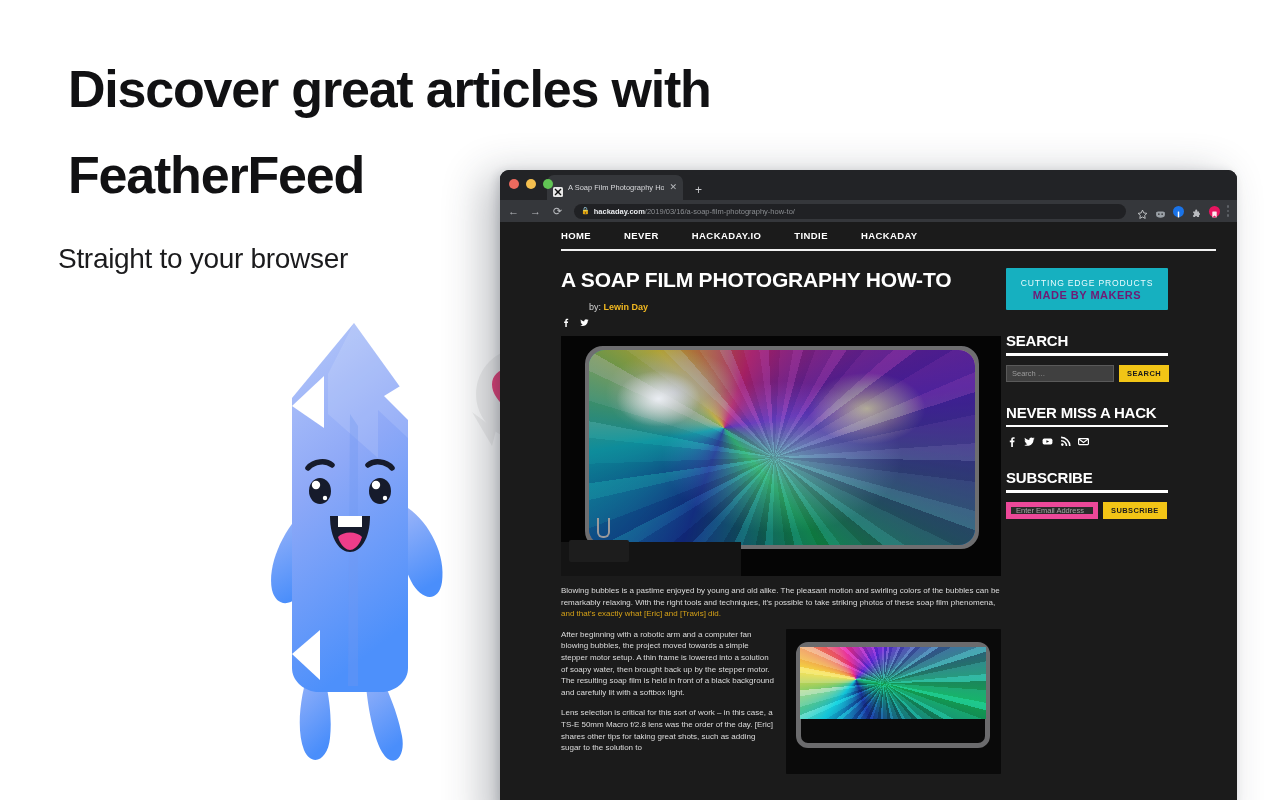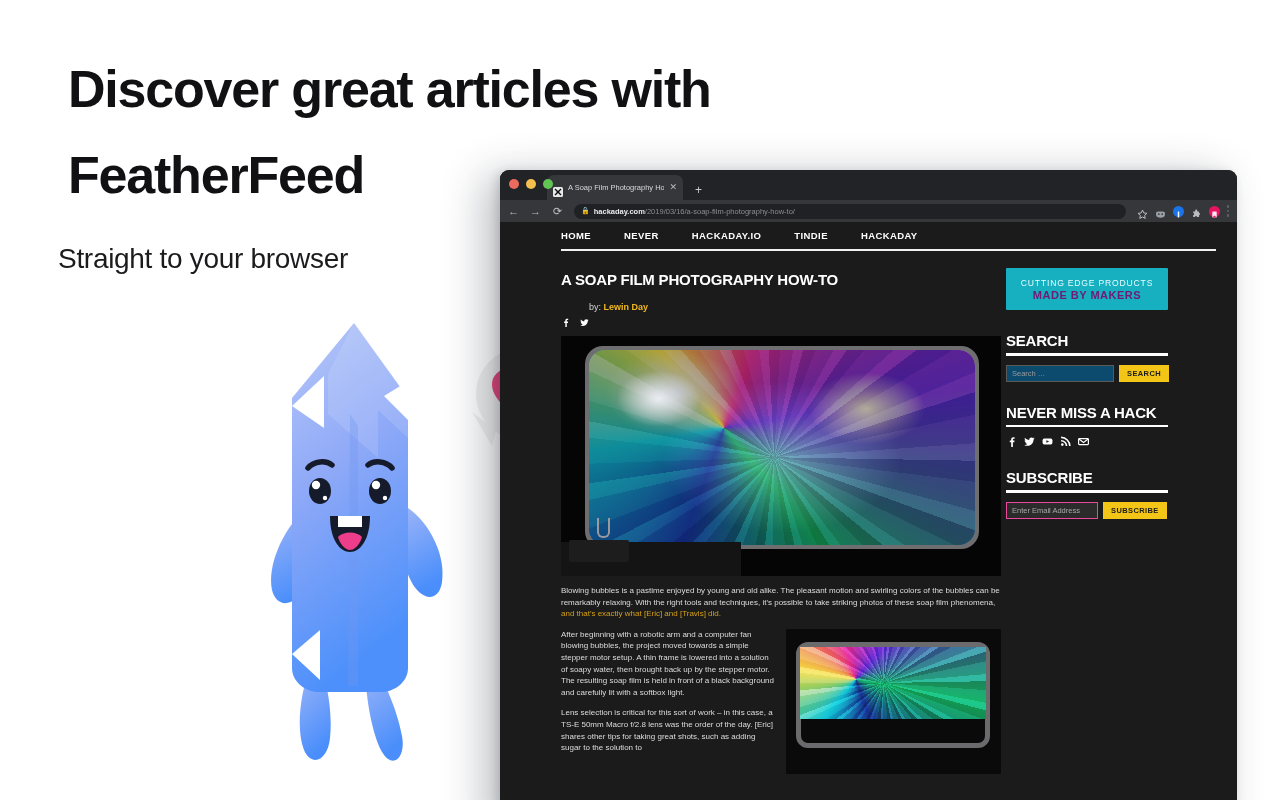--- a/index.html
+++ b/index.html
@@ -74,21 +74,21 @@
     position:absolute;left:0;top:0;right:0;height:26px;background:#1b1b1b;
     display:flex;align-items:center;padding-left:61px;gap:33px;
   }
   .ha-nav span{
     color:#ffffff;font-size:9.5px;font-weight:700;letter-spacing:.4px;white-space:nowrap;
   }
   .ha-rule{position:absolute;left:61px;top:27px;width:655px;height:2px;background:#f1f1f1;}
 
   .article{position:absolute;left:61px;top:46px;width:440px;}
   .ha-h1{
-    color:#ffffff;font-size:15px;line-height:24px;font-weight:800;letter-spacing:-.2px;
+    color:#ffffff;font-size:21px;line-height:24px;font-weight:800;letter-spacing:-.2px;
     margin:0 0 10px 0;text-transform:uppercase;
   }
   .byline{font-size:9px;color:#d4d4d4;margin-bottom:6px;padding-left:28px;}
   .byline b{color:#f1b821;font-weight:700;}
   .share{display:flex;gap:10px;margin-bottom:9px;}
   .share svg{width:9px;height:9px;display:block;}
 
   .hero{width:440px;height:240px;position:relative;overflow:hidden;background:#050505;}
   .film{position:absolute;left:28px;top:14px;width:386px;height:195px;border-radius:16px;overflow:hidden;}
   .film-inner{position:absolute;inset:0;}
@@ -117,33 +117,33 @@
   }
   .promo .p1{font-size:8.6px;font-weight:400;color:#e9fbfd;letter-spacing:.8px;}
   .promo .p2{font-size:11px;font-weight:800;color:#701a75;letter-spacing:.5px;}
   .side-h{
     color:#ffffff;font-size:15px;font-weight:800;letter-spacing:-.2px;
     margin:22px 0 4px 0;text-transform:uppercase;
   }
   .side-rule{width:162px;height:2.5px;background:#ffffff;margin-bottom:9px;}
   .search-row{display:flex;gap:5px;align-items:center;}
   .search-input{
-    width:108px;height:17px;background:#0c4a6e;border:1px solid #5a5a5a;box-sizing:border-box;
+    width:108px;height:17px;background:#404040;border:1px solid #5a5a5a;box-sizing:border-box;
     display:flex;align-items:center;padding-left:5px;
   }
   .search-input span{font-size:7.5px;color:#9a9a9a;}
   .btn-yellow{
     height:17px;background:#f2c516;display:flex;align-items:center;justify-content:center;
     padding:0 8px;font-size:7.5px;font-weight:700;color:#1b1b1b;letter-spacing:.4px;
   }
   .socials{display:flex;gap:7px;margin-bottom:2px;}
   .socials svg{width:11px;height:11px;display:block;}
   .sub-row{display:flex;gap:5px;align-items:center;}
   .sub-input{
-    width:92px;height:17px;background:#2b2b2b;border:1px solid #ec4899;box-sizing:border-box;
+    width:92px;height:17px;background:#2b2b2b;border:5px solid #ec4899;box-sizing:border-box;
     display:flex;align-items:center;padding-left:5px;
   }
   .sub-input span{font-size:7.5px;color:#a8a8a8;}
   .kebab{display:flex;flex-direction:column;gap:2px;align-items:center;}
   .kebab i{width:2.5px;height:2.5px;border-radius:50%;background:#5f6368;display:block;}
 </style>
 </head>
 <body>
 
 <div class="stage">

